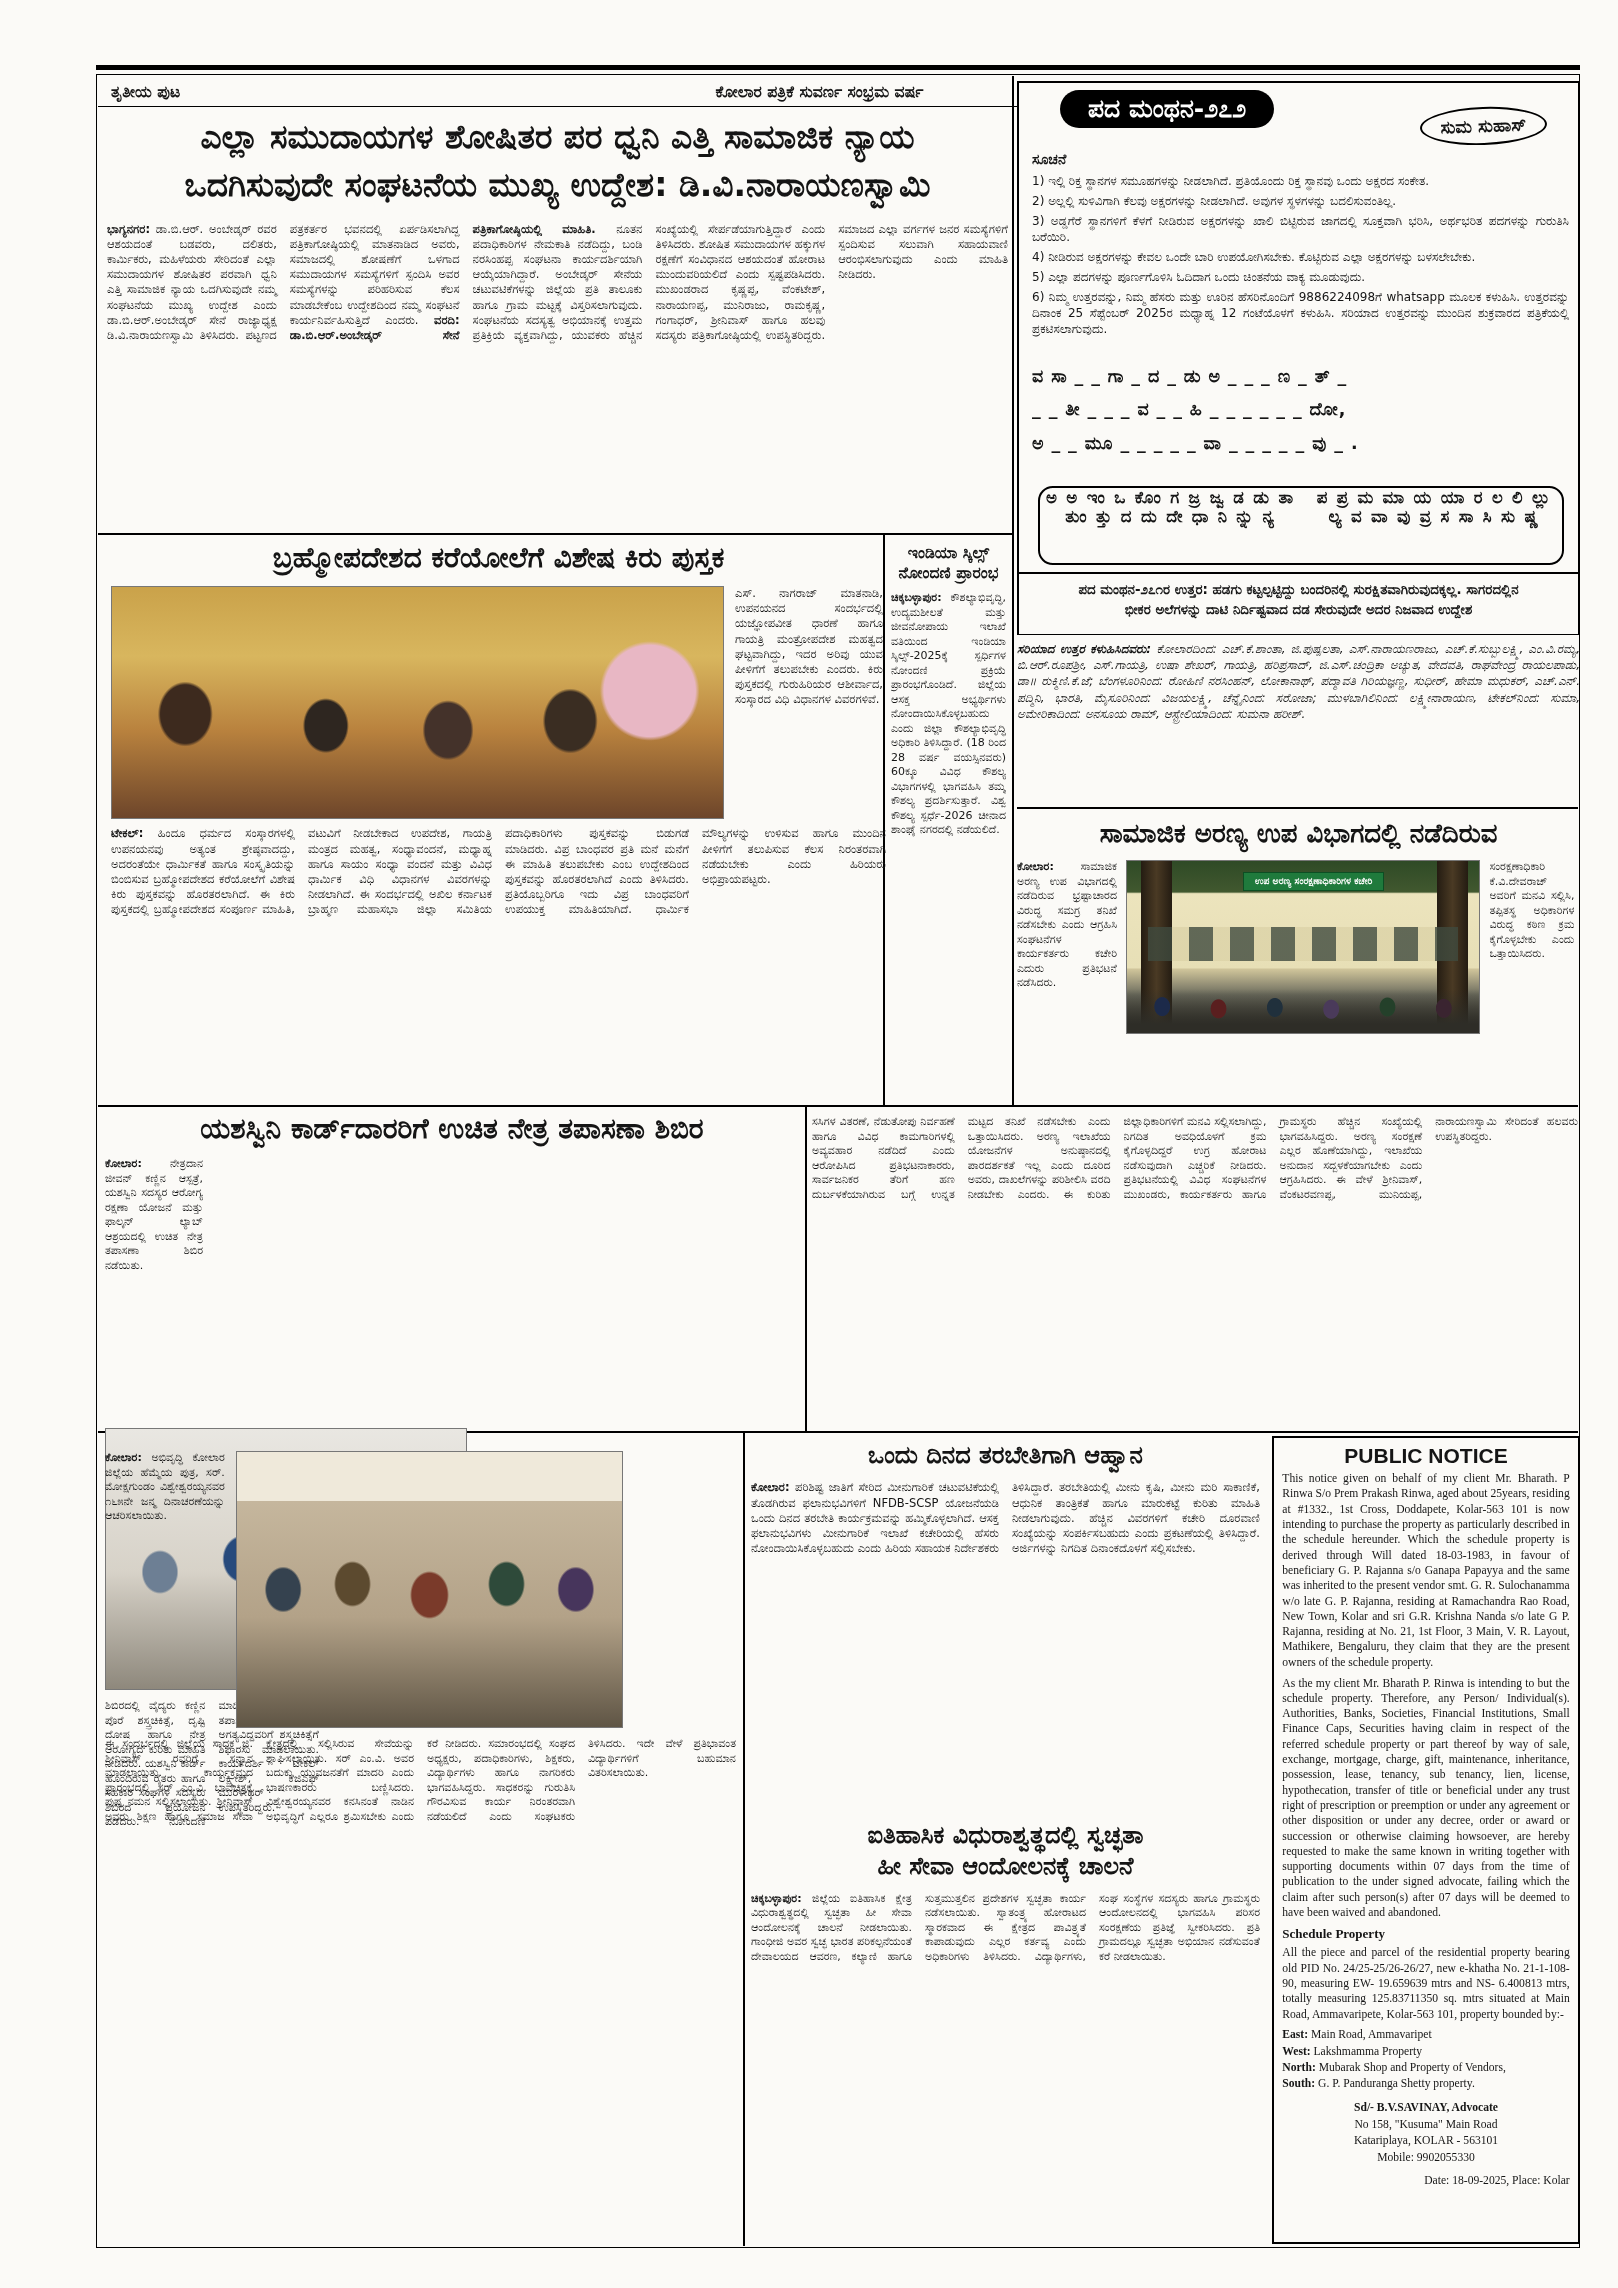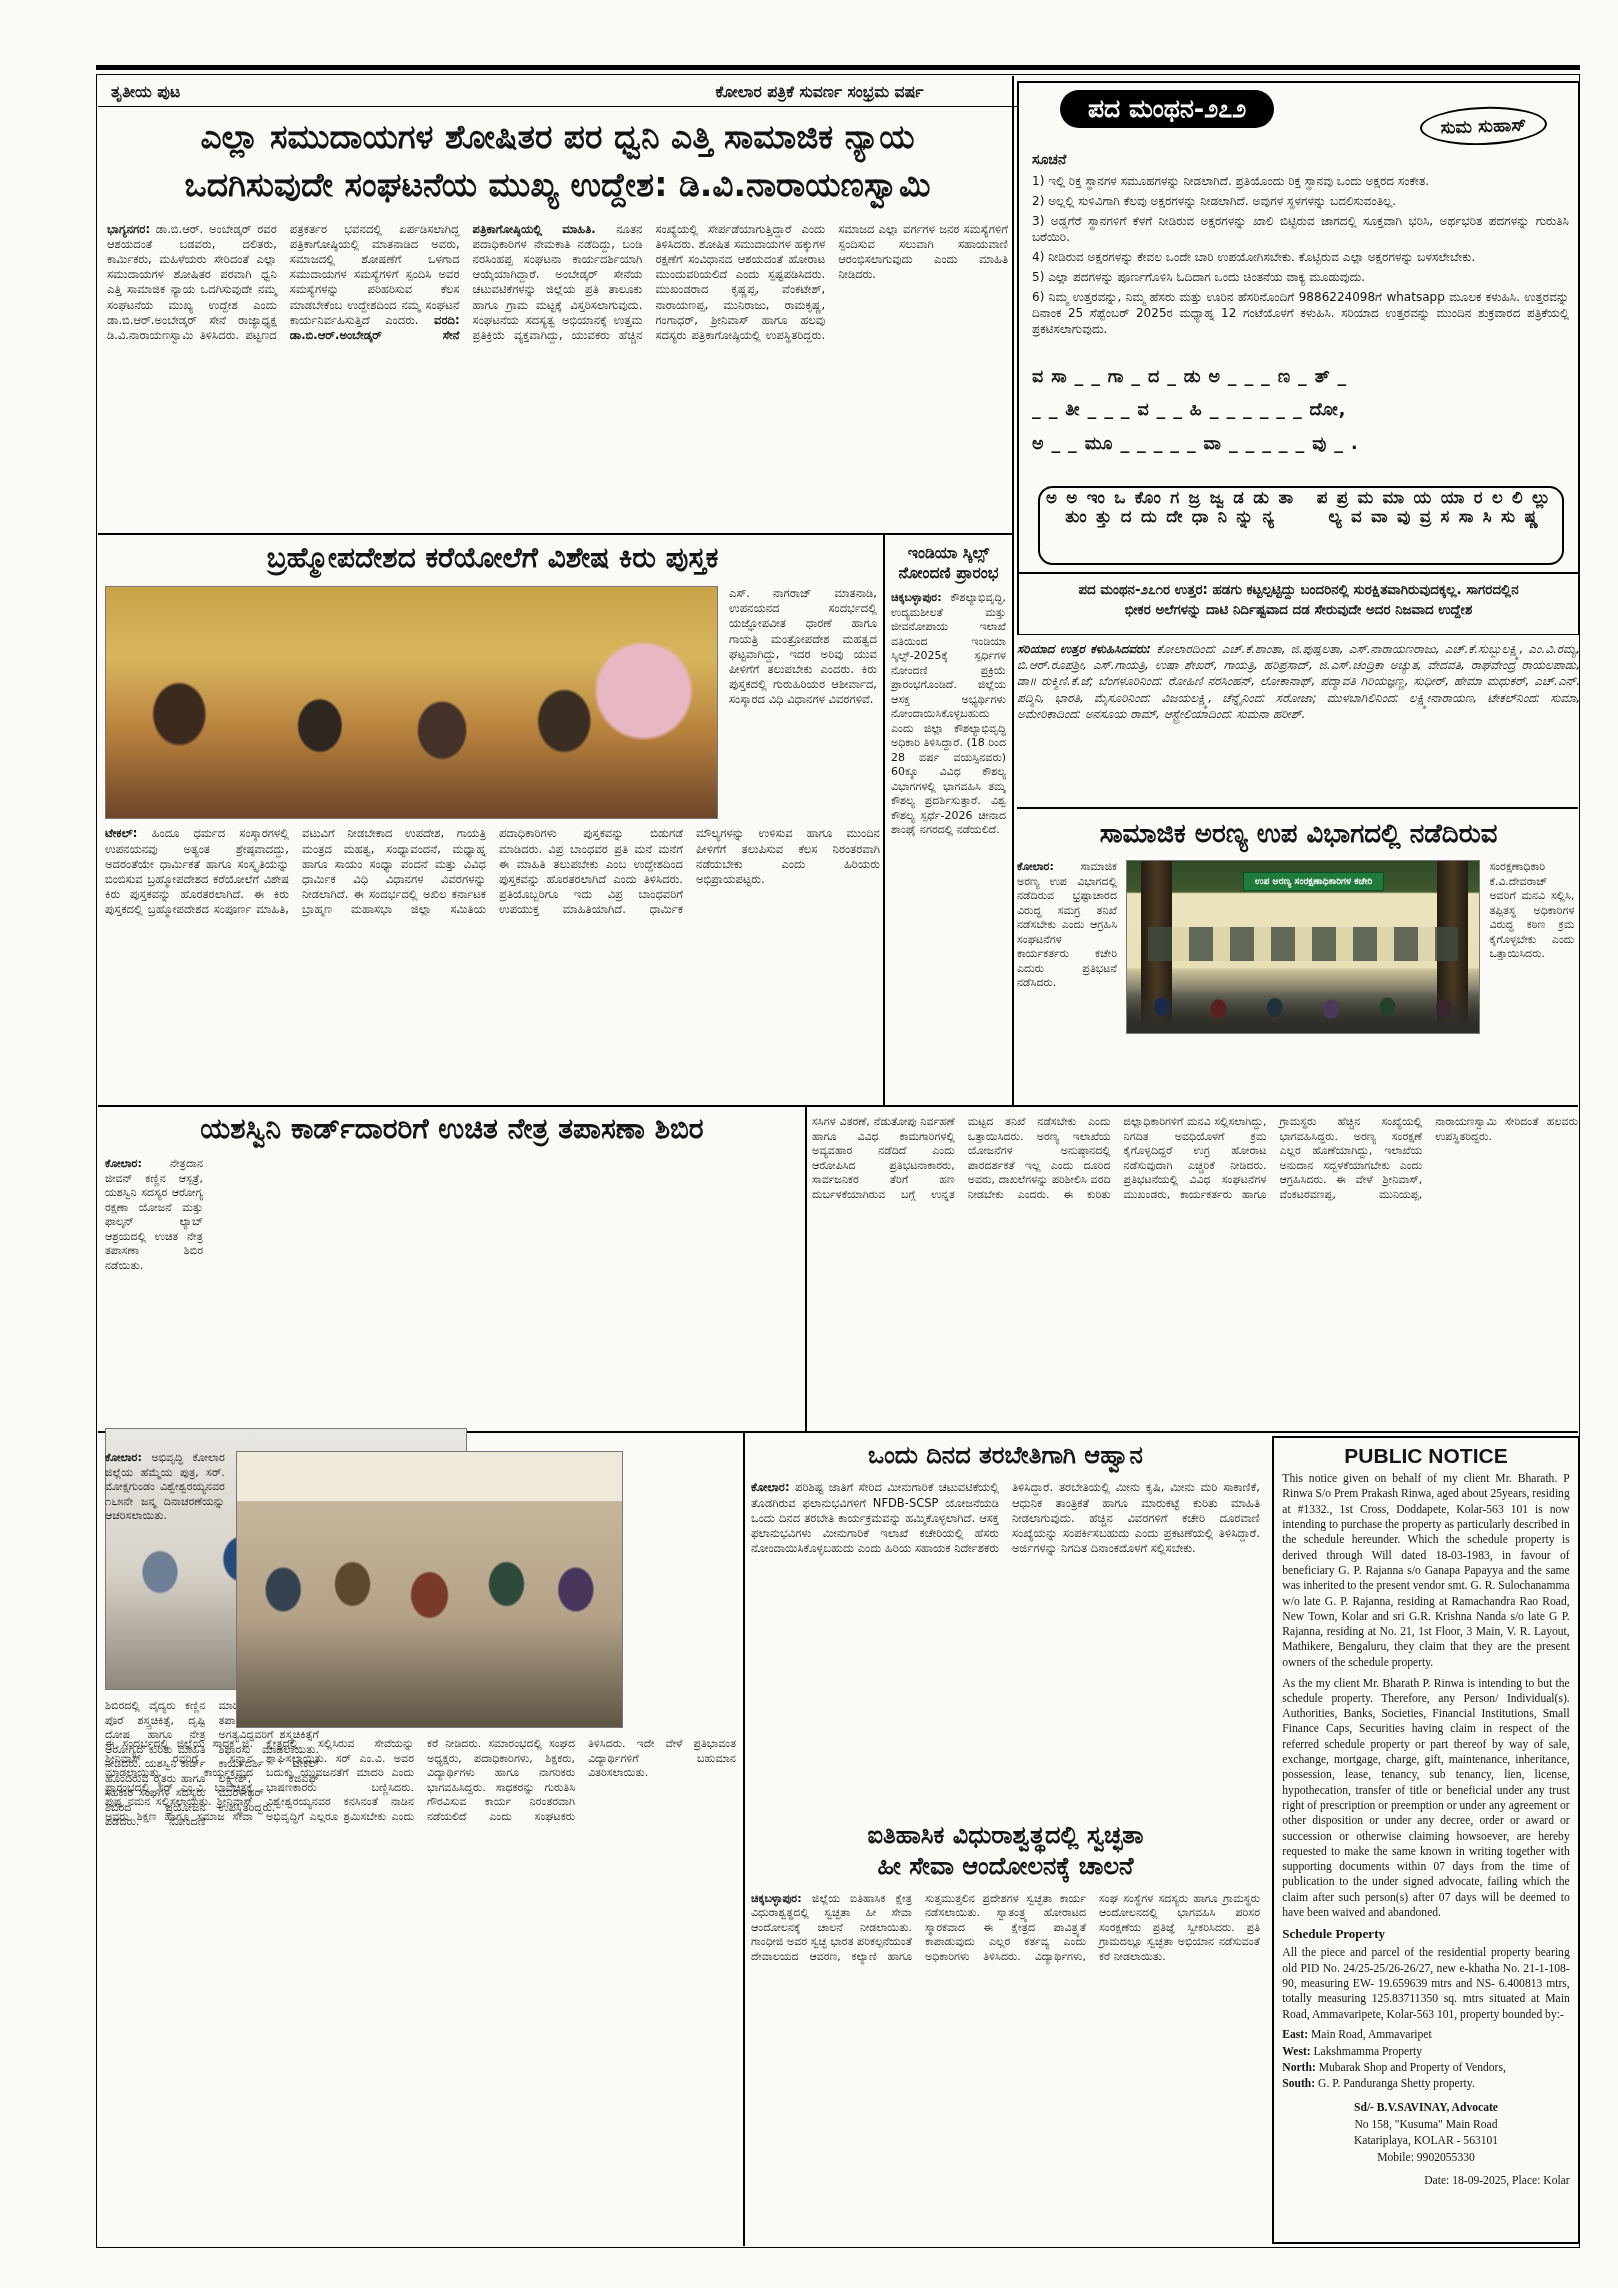--- a/index.html
+++ b/index.html
@@ -165,21 +165,21 @@
 
   <div class="rule-v" style="left:1012px; top:76px; height:1030px;"></div>
   <div class="rule-h" style="left:98px; top:533px; width:914px;"></div>
   <div class="rule-v" style="left:883px; top:533px; height:572px;"></div>
   <div class="rule-h" style="left:98px; top:1105px; width:1480px;"></div>
   <div class="rule-v" style="left:805px; top:1105px; height:327px;"></div>
   <div class="rule-h" style="left:98px; top:1431px; width:1480px;"></div>
   <div class="rule-v" style="left:743px; top:1431px; height:815px;"></div>
   <div class="rule-h" style="left:1017px; top:807px; width:561px;"></div>
 
-  <div class="abs" style="left:105px; top:539px; width:775px;">
+  <div class="abs" style="left:111px; top:539px; width:775px;">
     <div class="headline-lg">ಬ್ರಹ್ಮೋಪದೇಶದ ಕರೆಯೋಲೆಗೆ ವಿಶೇಷ ಕಿರು ಪುಸ್ತಕ</div>
     <div style="display:flex; gap:11px; margin-top:9.2px;">
       <div class="photo photo-brahm" style="width:613px; height:233px;"></div>
       <div class="body-txt" style="width:148px; height:233px;">ಎಸ್. ನಾಗರಾಜ್ ಮಾತನಾಡಿ, ಉಪನಯನದ ಸಂದರ್ಭದಲ್ಲಿ ಯಜ್ಞೋಪವೀತ ಧಾರಣೆ ಹಾಗೂ ಗಾಯತ್ರಿ ಮಂತ್ರೋಪದೇಶ ಮಹತ್ವದ ಘಟ್ಟವಾಗಿದ್ದು, ಇದರ ಅರಿವು ಯುವ ಪೀಳಿಗೆಗೆ ತಲುಪಬೇಕು ಎಂದರು. ಕಿರು ಪುಸ್ತಕದಲ್ಲಿ ಗುರುಹಿರಿಯರ ಆಶೀರ್ವಾದ, ಸಂಸ್ಕಾರದ ವಿಧಿ ವಿಧಾನಗಳ ವಿವರಗಳಿವೆ.</div>
     </div>
     <div class="body-txt cols-4" style="height:277px; margin-top:7.4px;">
       <b>ಟೇಕಲ್: </b>
       <span class="caption">ಹಿಂದೂ ಧರ್ಮದ ಸಂಸ್ಕಾರಗಳಲ್ಲಿ ಉಪನಯನವು ಅತ್ಯಂತ ಶ್ರೇಷ್ಠವಾದದ್ದು, ಅದರಂತೆಯೇ ಧಾರ್ಮಿಕತೆ ಹಾಗೂ ಸಂಸ್ಕೃತಿಯನ್ನು ಬಿಂಬಿಸುವ ಬ್ರಹ್ಮೋಪದೇಶದ ಕರೆಯೋಲೆಗೆ ವಿಶೇಷ ಕಿರು ಪುಸ್ತಕವನ್ನು ಹೊರತರಲಾಗಿದೆ. </span>
       <span>ಈ ಕಿರು ಪುಸ್ತಕದಲ್ಲಿ ಬ್ರಹ್ಮೋಪದೇಶದ ಸಂಪೂರ್ಣ ಮಾಹಿತಿ, ವಟುವಿಗೆ ನೀಡಬೇಕಾದ ಉಪದೇಶ, ಗಾಯತ್ರಿ ಮಂತ್ರದ ಮಹತ್ವ, ಸಂಧ್ಯಾವಂದನೆ, ಮಧ್ಯಾಹ್ನ ಹಾಗೂ ಸಾಯಂ ಸಂಧ್ಯಾ ವಂದನೆ ಮತ್ತು ವಿವಿಧ ಧಾರ್ಮಿಕ ವಿಧಿ ವಿಧಾನಗಳ ವಿವರಗಳನ್ನು ನೀಡಲಾಗಿದೆ. ಈ ಸಂದರ್ಭದಲ್ಲಿ ಅಖಿಲ ಕರ್ನಾಟಕ ಬ್ರಾಹ್ಮಣ ಮಹಾಸಭಾ ಜಿಲ್ಲಾ ಸಮಿತಿಯ ಪದಾಧಿಕಾರಿಗಳು ಪುಸ್ತಕವನ್ನು ಬಿಡುಗಡೆ ಮಾಡಿದರು. ವಿಪ್ರ ಬಾಂಧವರ ಪ್ರತಿ ಮನೆ ಮನೆಗೆ ಈ ಮಾಹಿತಿ ತಲುಪಬೇಕು ಎಂಬ ಉದ್ದೇಶದಿಂದ ಪುಸ್ತಕವನ್ನು ಹೊರತರಲಾಗಿದೆ ಎಂದು ತಿಳಿಸಿದರು. ಪ್ರತಿಯೊಬ್ಬರಿಗೂ ಇದು ವಿಪ್ರ ಬಾಂಧವರಿಗೆ ಉಪಯುಕ್ತ ಮಾಹಿತಿಯಾಗಿದೆ. ಧಾರ್ಮಿಕ ಮೌಲ್ಯಗಳನ್ನು ಉಳಿಸುವ ಹಾಗೂ ಮುಂದಿನ ಪೀಳಿಗೆಗೆ ತಲುಪಿಸುವ ಕೆಲಸ ನಿರಂತರವಾಗಿ ನಡೆಯಬೇಕು ಎಂದು ಹಿರಿಯರು ಅಭಿಪ್ರಾಯಪಟ್ಟರು.</span>
     </div>

